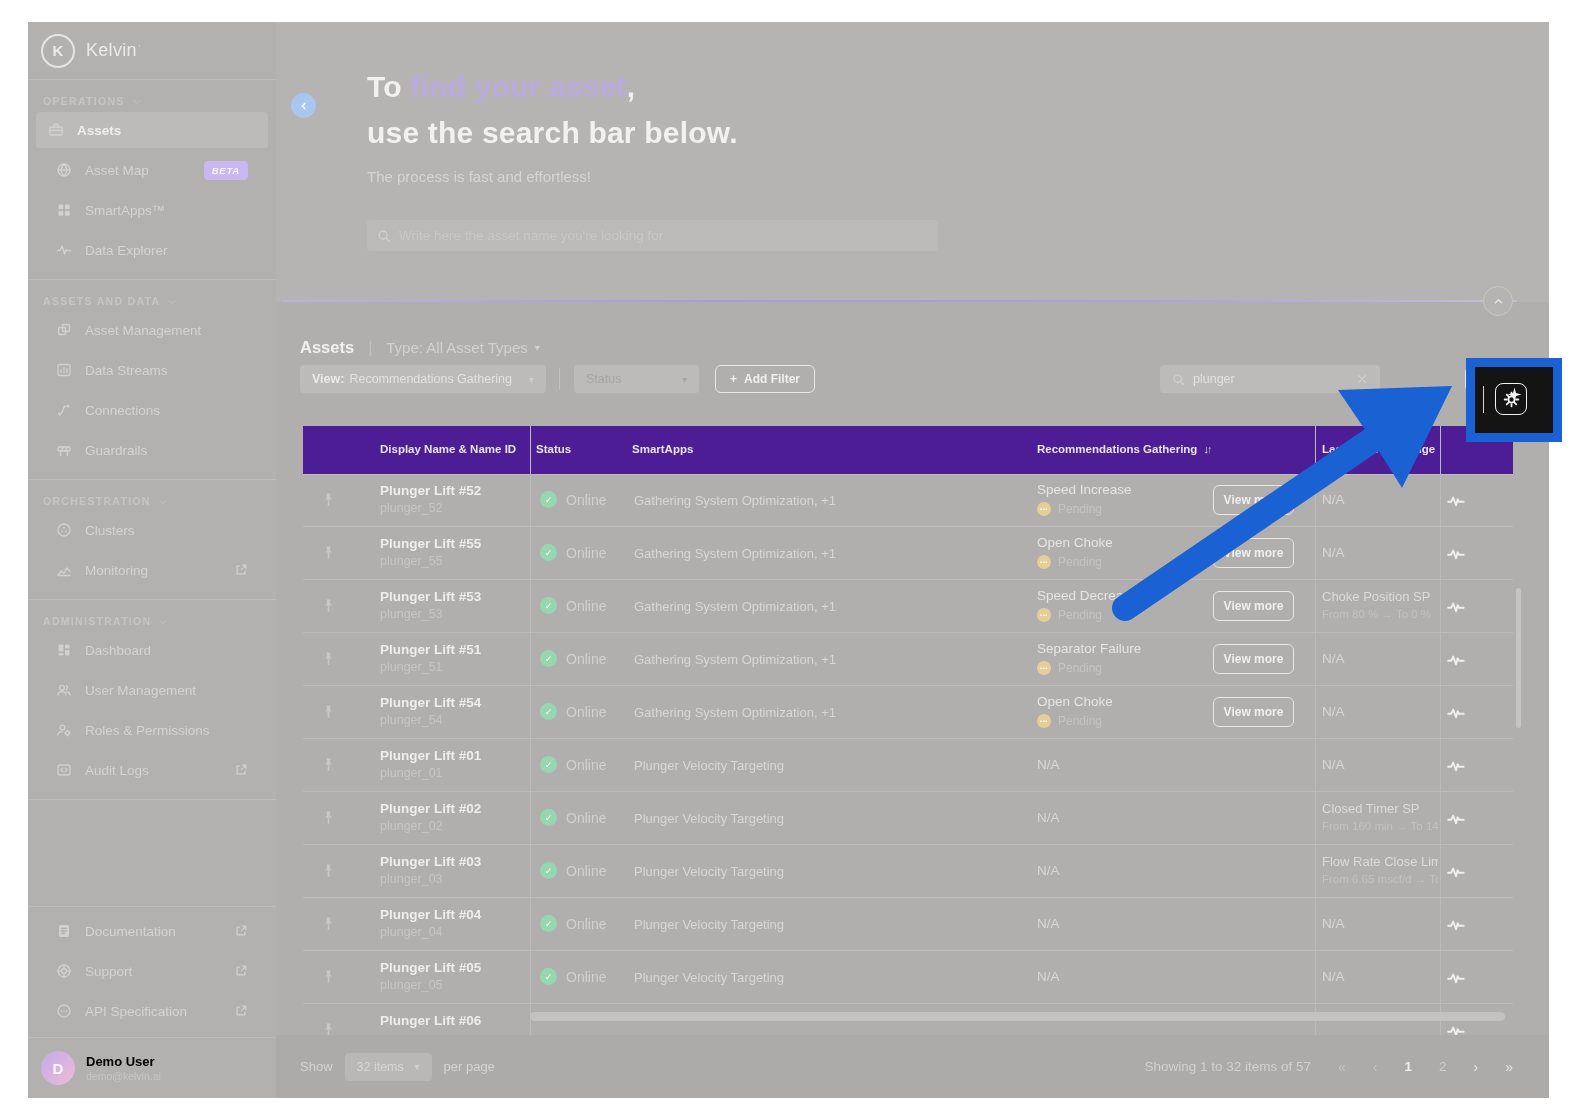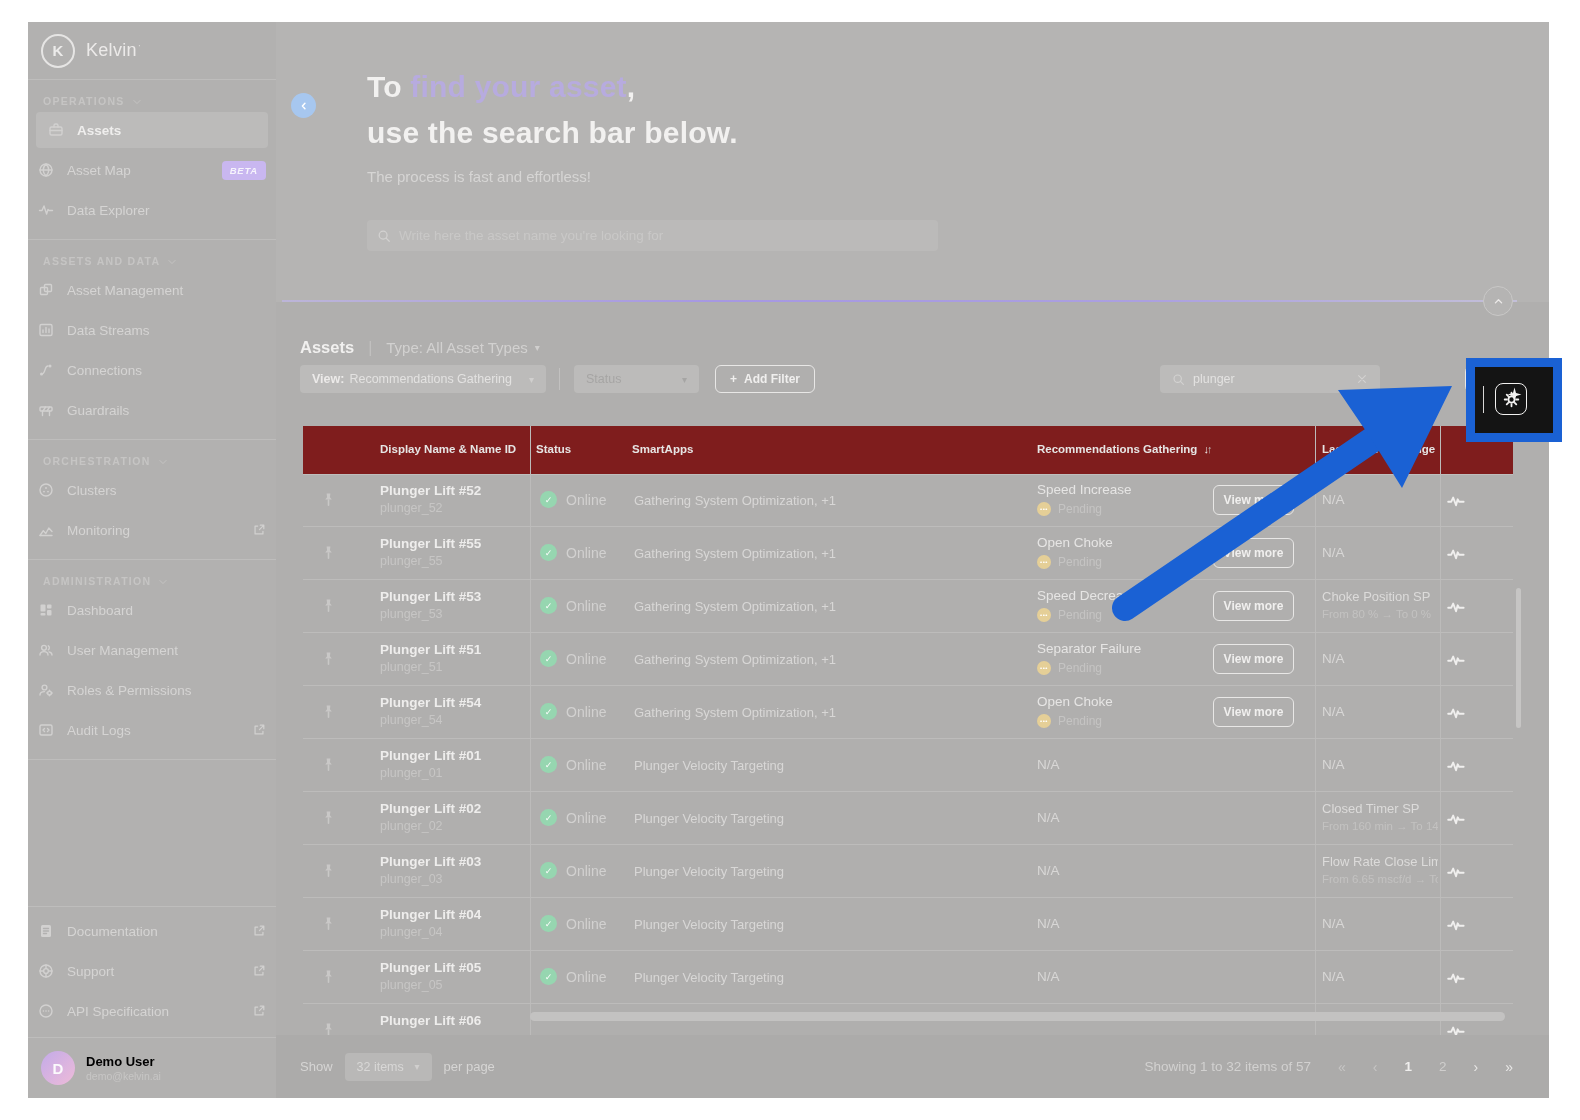--- a/index.html
+++ b/index.html
@@ -18,21 +18,21 @@
             border-bottom:1px solid #bebdbc;flex:none;}
   .logo-circle{width:30px;height:30px;border:2px solid #e6e5e4;border-radius:50%;color:#ecebea;
                display:flex;align-items:center;justify-content:center;font-weight:bold;font-size:15px;}
   .brand{color:#eceaе9;color:#eceae9;font-size:18px;letter-spacing:.3px;}
   .brand::after{content:"·";font-size:10px;vertical-align:top;margin-left:1px;color:#dcdbda;}
   .s-section{flex:none;}
   .s-head{display:flex;align-items:center;gap:7px;padding:15px 0 3px 15px;color:#c6c5c4;
           font-size:10.5px;font-weight:bold;letter-spacing:1.3px;}
   .s-head .chev{width:10px;height:10px;margin-top:1px;}
   .s-items{padding-bottom:9px;}
-  .s-item{height:40px;display:flex;align-items:center;gap:13px;padding:0 10px;color:#d5d4d3;
+  .s-item{height:40px;display:flex;align-items:center;gap:13px;padding:0 28px;color:#d5d4d3;
           font-size:13.5px;cursor:pointer;}
   .s-item .icn{color:#d2d1d0;}
   .s-item.selected{height:36px;margin:2px 8px;padding:0 12px;border-radius:4px;background:#bcbbba;
                    color:#efeeed;font-weight:bold;}
   .s-badge{display:none;margin-left:auto;background:#c9b7f0;color:#f6f4fc;font-size:9.5px;
            font-weight:bold;letter-spacing:.8px;border-radius:4px;padding:4px 8px;font-style:italic;}
   .s-item.has-badge .s-badge{display:inline-block;}
   .s-ext{display:none;margin-left:auto;width:14px;height:14px;color:#c9c8c7;}
   .s-item.has-ext .s-ext{display:block;}
   .s-divider{height:1px;background:#bebdbc;margin:0;flex:none;}
@@ -87,21 +87,21 @@
   .chip-search{position:absolute;left:860px;width:220px;color:#e3e2e1;gap:8px;}
   .chip-search .icn{width:13px;height:13px;color:#d3d2d1;}
   .chip-search .x{margin-left:auto;width:12px;height:12px;color:#d3d2d1;}
   .btn-menu{position:absolute;left:1165px;top:0px;width:30px;height:30px;border:1.5px solid #e9e8e7;
             border-radius:8px;background:transparent;display:flex;align-items:center;justify-content:center;
             color:#ededec;box-sizing:border-box;}
   .btn-menu .icn{width:15px;height:15px;}
 
   
   .table-wrap{position:absolute;left:27px;top:124px;width:1210px;bottom:63px;}
-  .thead{position:absolute;left:0;right:0;top:0;height:48px;background:#7f1d1d;
+  .thead{position:absolute;left:0;right:0;top:0;height:48px;background:#4c1d95;
          border-bottom:1px solid #bfbebd;font-size:11.5px;font-weight:bold;color:#e6e5e4;}
   .th{position:absolute;top:17px;white-space:nowrap;}
   .sort-dn{color:#efeeed;font-size:11px;margin-left:6px;}
   .sort-up{color:#c1c0bf;font-size:11px;margin-left:-2px;}
   .vline{position:absolute;top:0;bottom:0;width:1px;background:#bcbbba;}
   .tbody{position:absolute;left:0;right:0;top:48px;bottom:0;overflow:hidden;}
   .trow{position:relative;height:53px;border-bottom:1px solid #bdbcbb;box-sizing:border-box;}
   .pin{position:absolute;left:18px;top:18px;width:15px;height:15px;color:#c9c8c7;}
   .c-name{position:absolute;left:77px;top:8px;}
   .nm{font-size:13.5px;font-weight:bold;color:#eeedec;line-height:18px;}
@@ -316,20 +316,27 @@
 
   <div class="s-item has-badge">
     <svg class="icn s-icn">
                   <use href="#i-globe"></use>
                 </svg>
     <span class="s-label">Asset Map</span>
     <span class="s-badge">BETA</span>
 
   </div>
 
+  <div class="s-item">
+    <svg class="icn s-icn">
+                  <use href="#i-grid"></use>
+                </svg>
+    <span class="s-label">SmartApps™</span>
+
+  </div>
 
   <div class="s-item">
     <svg class="icn s-icn">
                   <use href="#i-pulse"></use>
                 </svg>
     <span class="s-label">Data Explorer</span>
 
   </div>
 </div>
     <div class="s-divider"></div>

